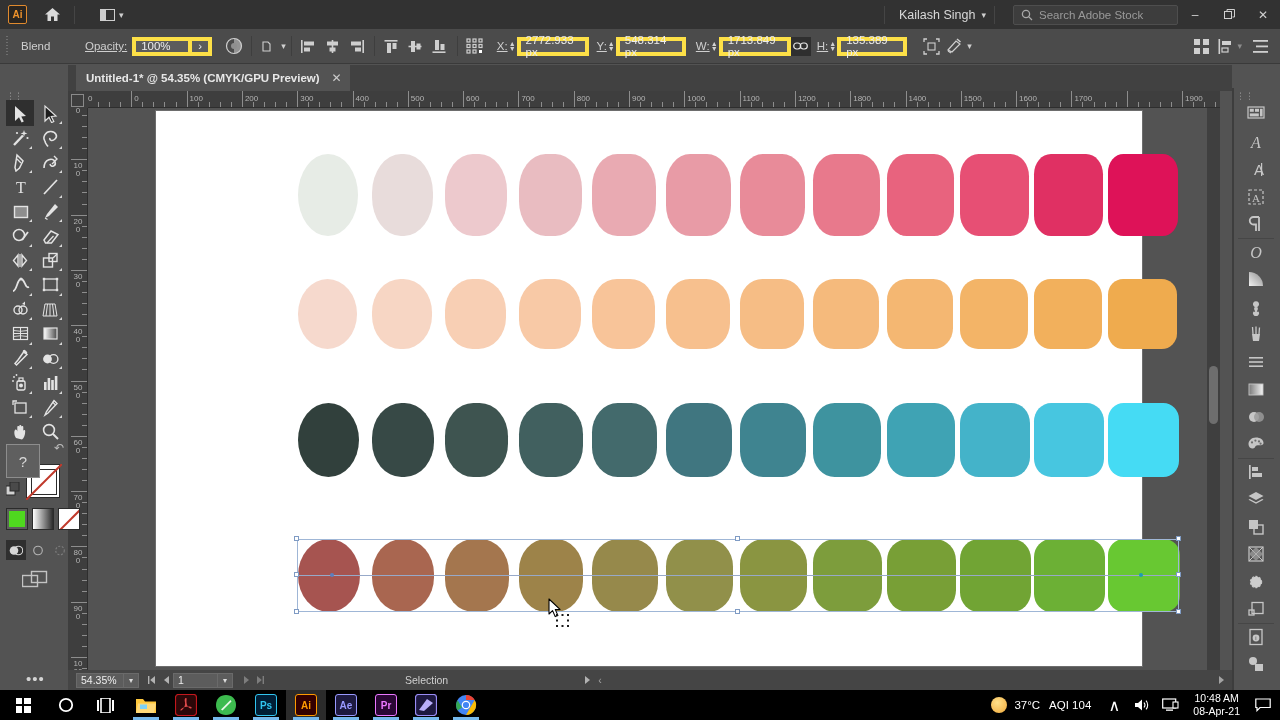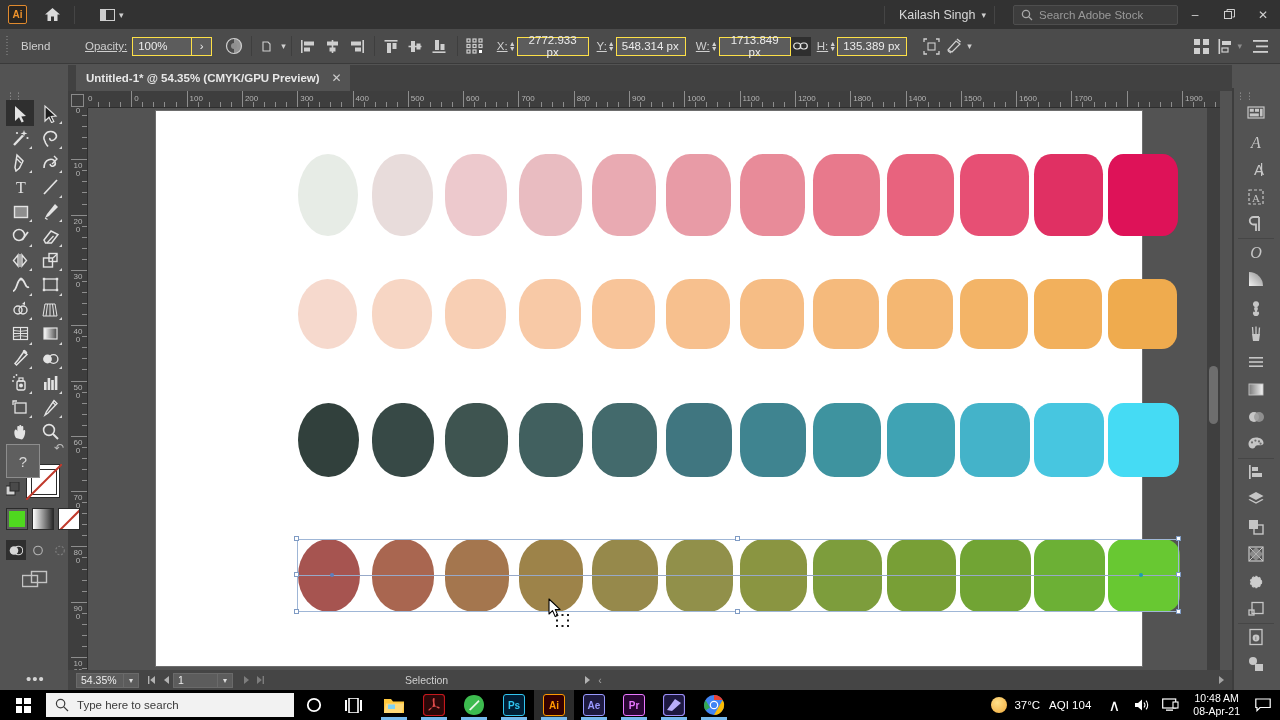--- a/index.html
+++ b/index.html
@@ -51,22 +51,22 @@
     position: absolute; left: 0; top: 29px; width: 1280px; height: 35px;
     background: #4b4b4b; border-bottom: 1px solid #3a3a3a;
     display: flex; align-items: center; padding-left: 4px;
   }
   .grip { width: 9px; height: 20px;
     background-image: repeating-linear-gradient(to bottom,#6e6e6e 0 1px, transparent 1px 3px);
     background-size: 2px 3px; background-position: 2px 0; background-repeat: repeat-y; }
   .lbl { color: #cfcfcf; font-size: 11.5px; white-space: nowrap; }
   .lbl.u { text-decoration: underline; }
   .fld {
-    background: #5c5c5c; border: 1px solid #fde047; height: 19px; color: #ececec;
-    font-size: 11.5px; display: flex; align-items: center; padding: 0 5px; text-align: center;
+    background: #5c5c5c; border: 4px solid #fde047; height: 19px; color: #ececec;
+    font-size: 11.5px; display: flex; align-items: center; padding: 0 5px;
   }
   .stepper { display:flex; flex-direction:column; align-items:center; justify-content:center;
              width:9px; height:19px; color:#d2d2d2; line-height:5px; font-size:7px; }
   .ctl-ico { width: 24px; height: 24px; display: flex; align-items: center; justify-content: center; }
   .vsep { width: 1px; height: 20px; background: #3e3e3e; margin: 0 5px; }
 
   
   .tabbar { position: absolute; left: 68px; top: 65px; width: 1164px; height: 26px; background: #414141; }
   .doctab {
     position: absolute; left: 8px; top: 0; height: 26px; background: #535353;
@@ -1147,27 +1147,20 @@
 
   <div class="taskbar">
     <div class="startbtn">
       <span class="winlogo">
           <i></i>
           <i></i>
           <i></i>
           <i></i>
         </span>
     </div>
-    <div class="tsearch">
-      <svg width="14" height="14" viewBox="0 0 14 14">
-          <circle cx="5.6" cy="5.6" r="4.2" fill="none" stroke="#3b3b3b" stroke-width="1.2"></circle>
-          <line x1="8.8" y1="8.8" x2="13" y2="13" stroke="#3b3b3b" stroke-width="1.2"></line>
-        </svg>
-      <span class="ph">Type here to search</span>
-    </div>
     <div class="tbtn">
       <svg width="16" height="16" viewBox="0 0 16 16">
           <circle cx="8" cy="8" r="6.2" fill="none" stroke="#ffffff" stroke-width="1.8"></circle>
         </svg>
     </div>
     <div class="tbtn">
       <svg width="18" height="15" viewBox="0 0 18 15">
           <rect x="0" y="2" width="2" height="11" fill="#fff"></rect>
           <rect x="4" y="0" width="9" height="15" fill="none" stroke="#fff" stroke-width="1.6"></rect>
           <rect x="15" y="2" width="2" height="11" fill="#fff"></rect>

